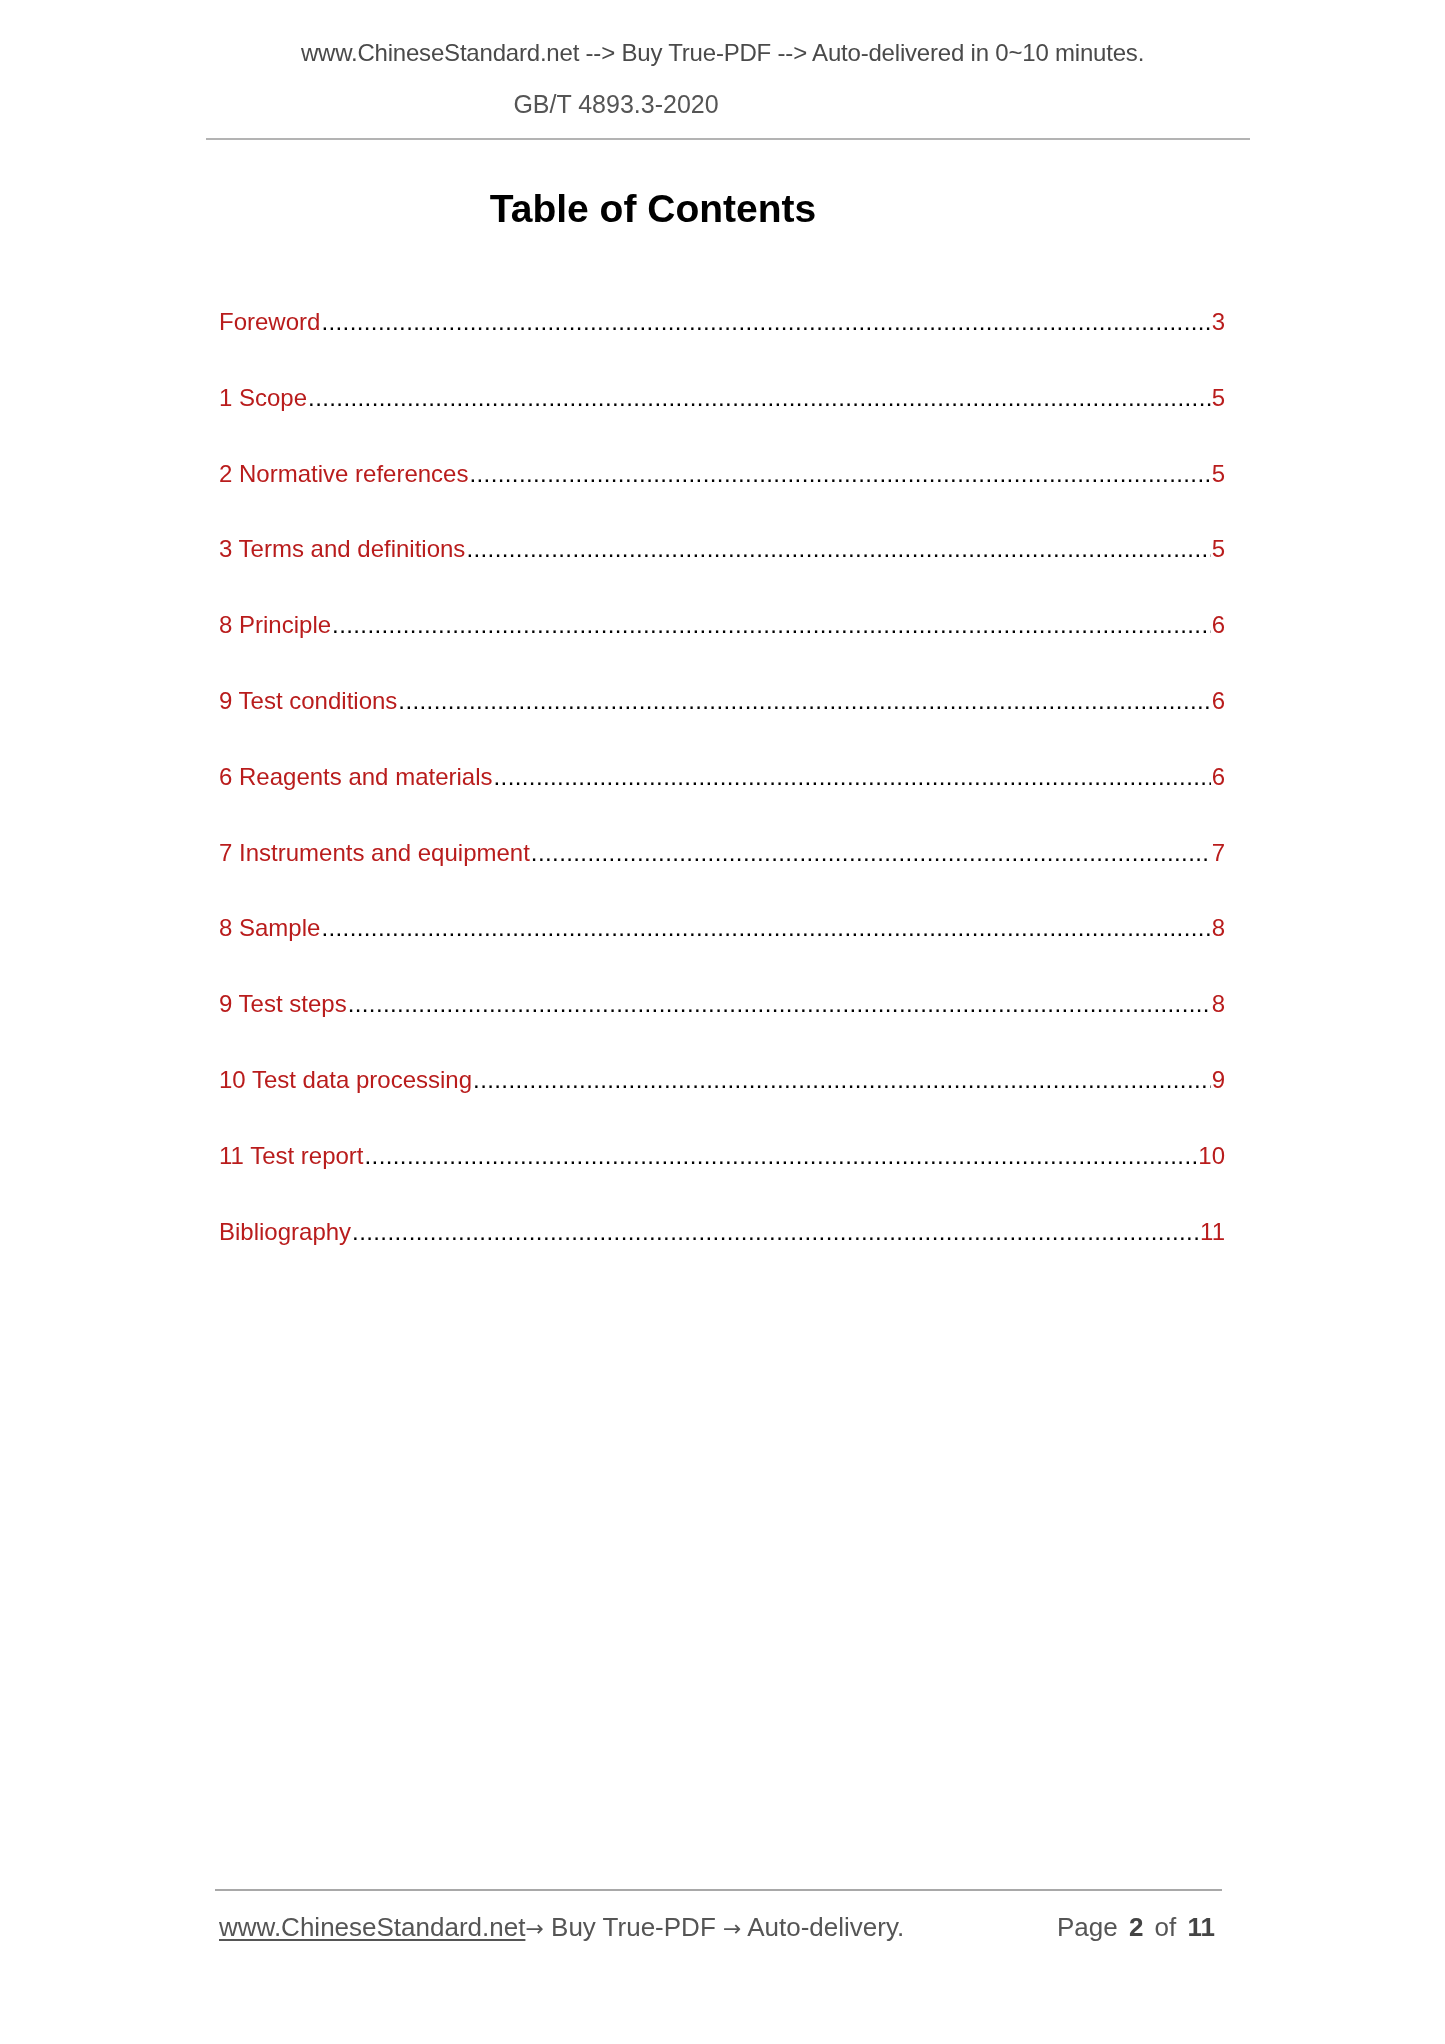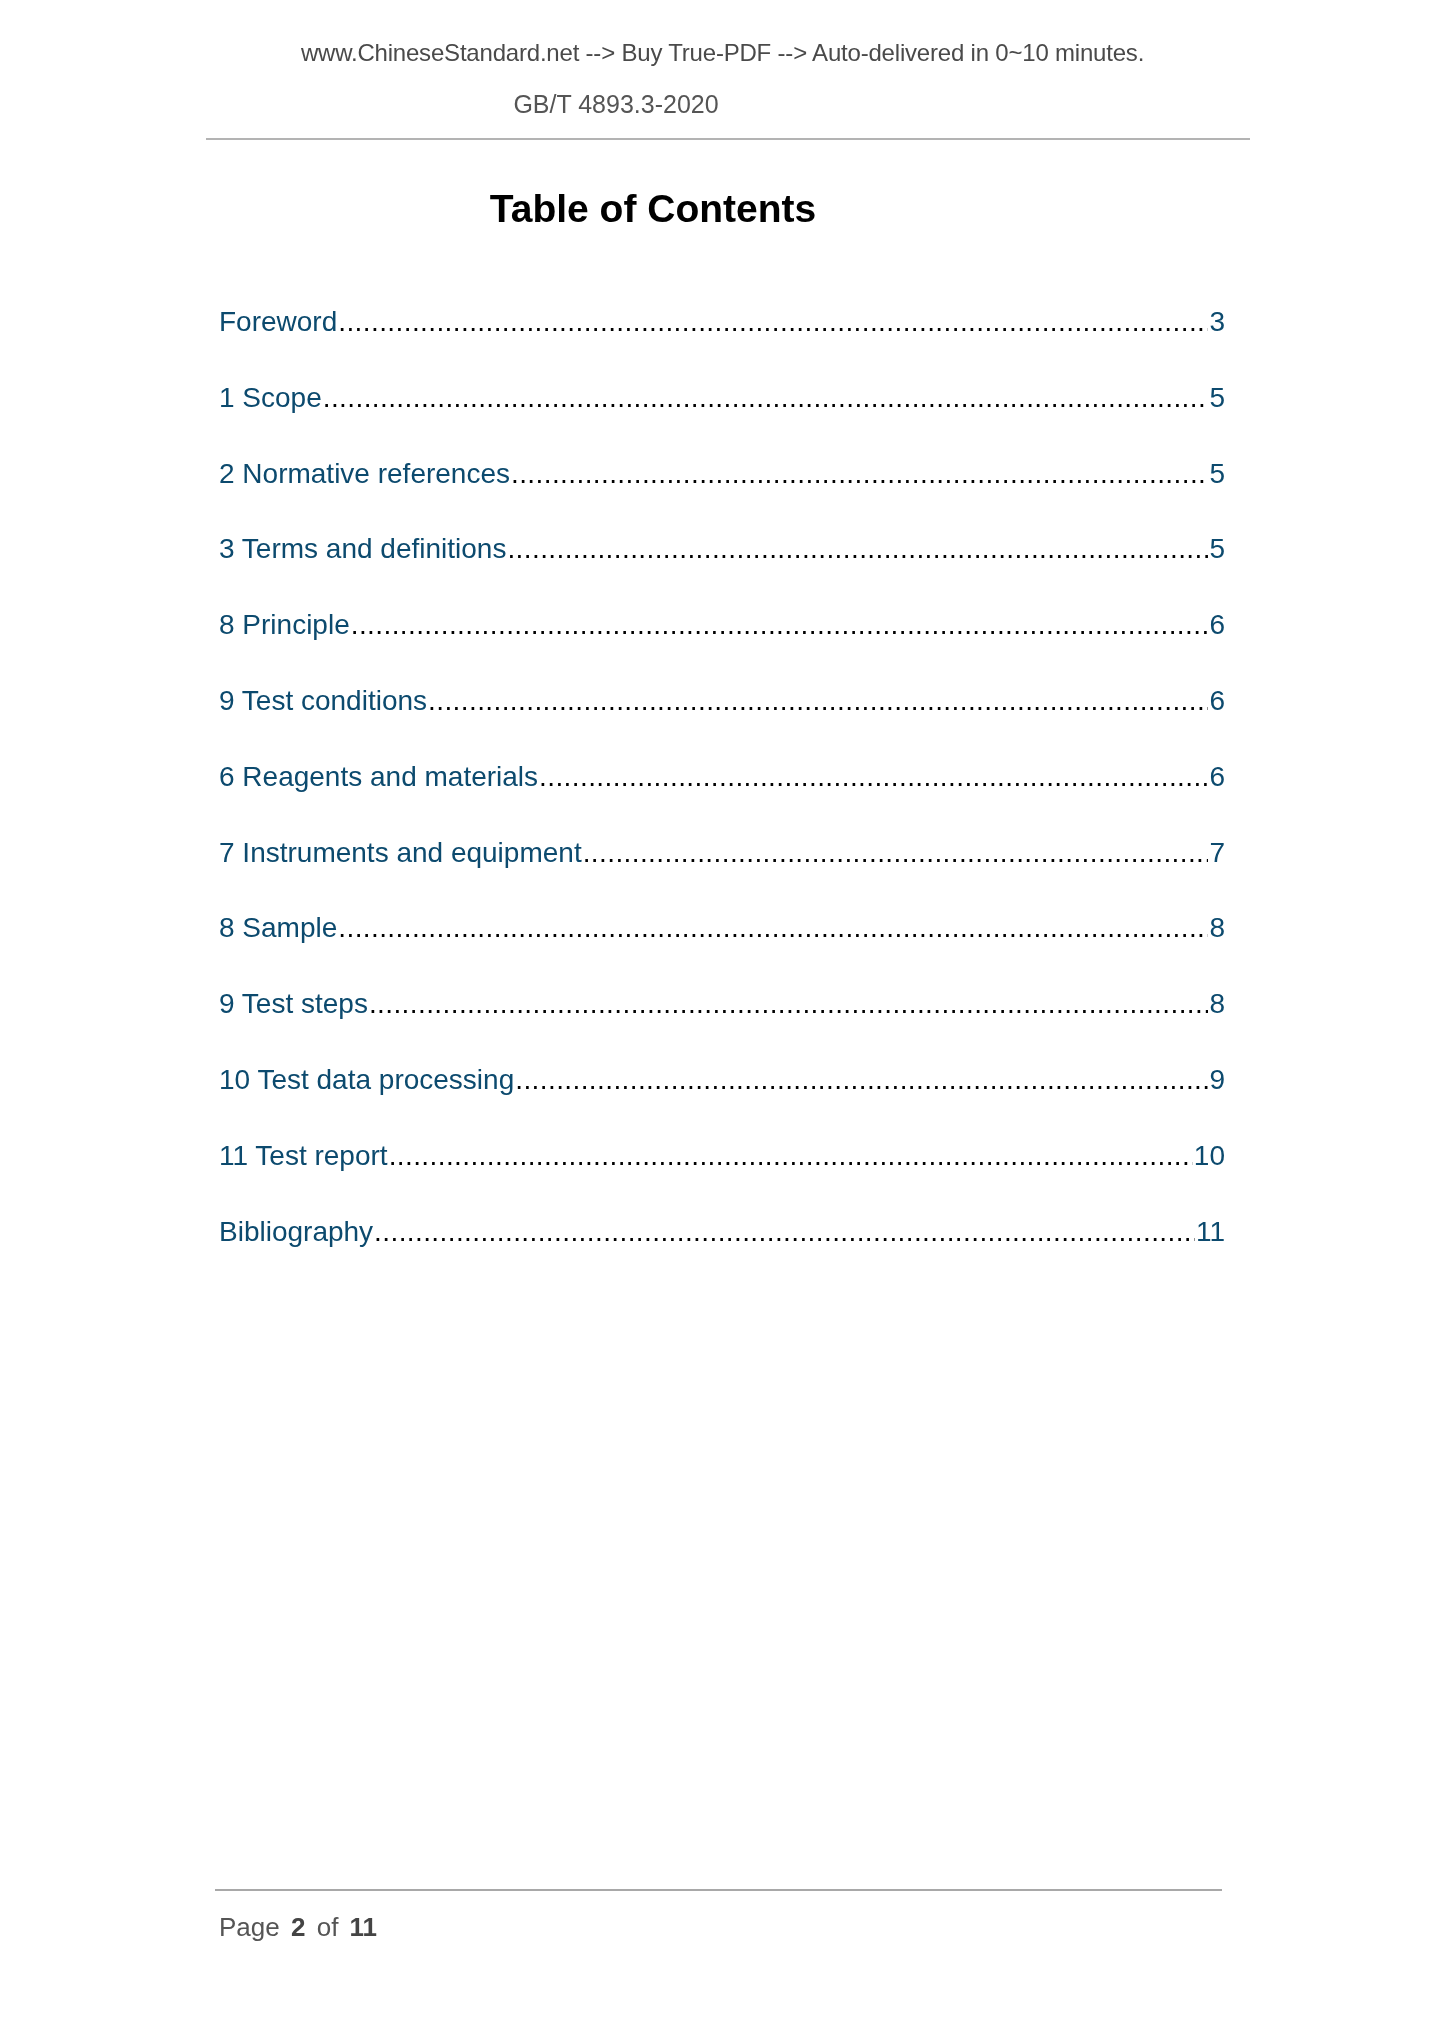--- a/index.html
+++ b/index.html
@@ -25,21 +25,21 @@
     position: absolute; left: 0; width: 1292px; top: 187px;
     text-align: center; font-size: 39px; font-weight: bold; color: #000;
     line-height: 44px; padding-left: 14px; box-sizing: border-box;
   }
   .toc {
     position: absolute; left: 219px; width: 1006px; top: 306px;
     margin: 0; padding: 0; list-style: none;
   }
   .toc-row {
     display: flex; align-items: baseline; height: 75.8px;
-    font-size: 28px; line-height: 32px; color: #0c4a6e; text-align: center;
+    font-size: 24px; line-height: 32px; color: #b91c1c; text-align: center;
   }
   .toc-label { white-space: nowrap; flex: 0 0 auto; }
   .toc-dots {
     flex: 1 1 auto; overflow: hidden; white-space: nowrap;
     margin: 0 1px; letter-spacing: 0.4px; color: #000;
   }
   .toc-dots::before {
     content: "..................................................................................................................................................................................................................................................................................................";
   }
   .toc-page { flex: 0 0 auto; white-space: nowrap; }
@@ -131,19 +131,22 @@
   <li class="toc-row">
     <span class="toc-label">Bibliography </span>
     <span class="toc-dots"></span>
     <span class="toc-page"> 11</span>
   </li>
 </ul>
 
 <div class="rule-bottom"></div>
 
 <div class="footer">
+  <span class="footer-left">
+    <a class="footer-link">www.ChineseStandard.net</a><span class="arrow">→</span><span> Buy True-PDF </span><span class="arrow">→</span><span> Auto-delivery.</span>
+  </span>
   <span class="footer-right">
     <span>Page</span>
     <b>2</b>
     <span>of</span>
     <b>11</b>
   </span>
 </div>
 
 </body></html>

